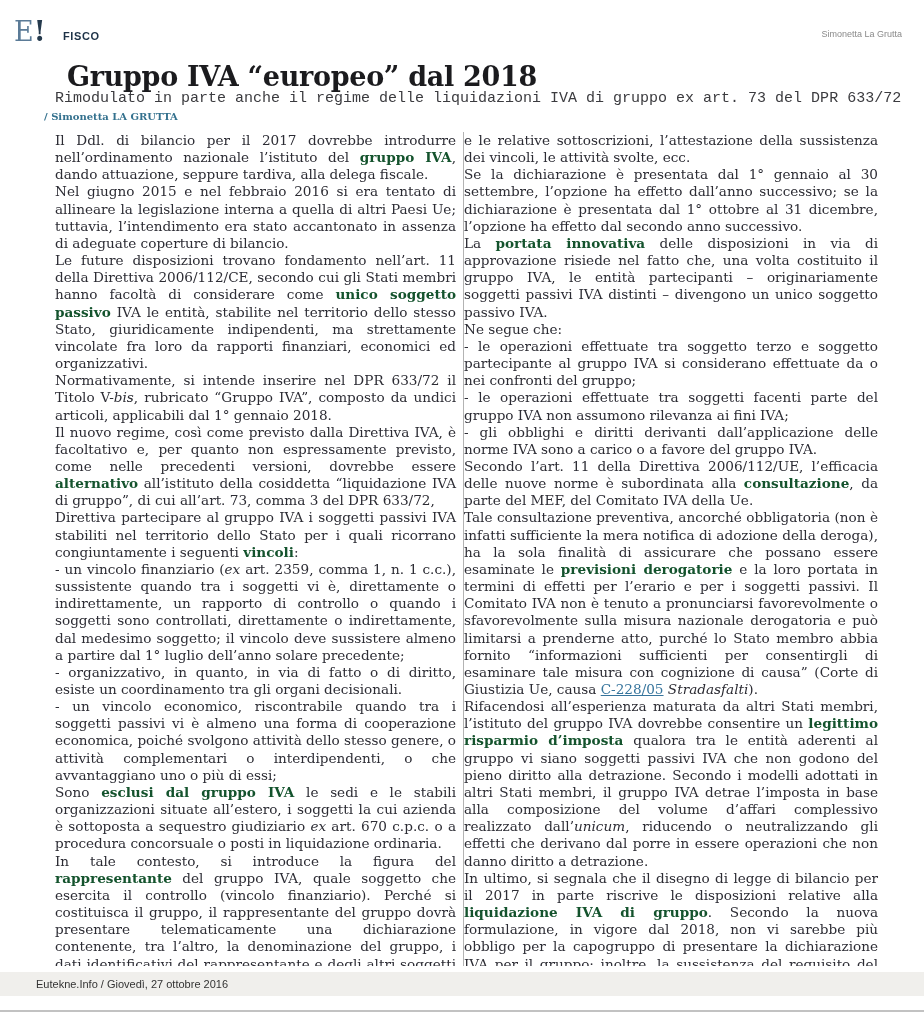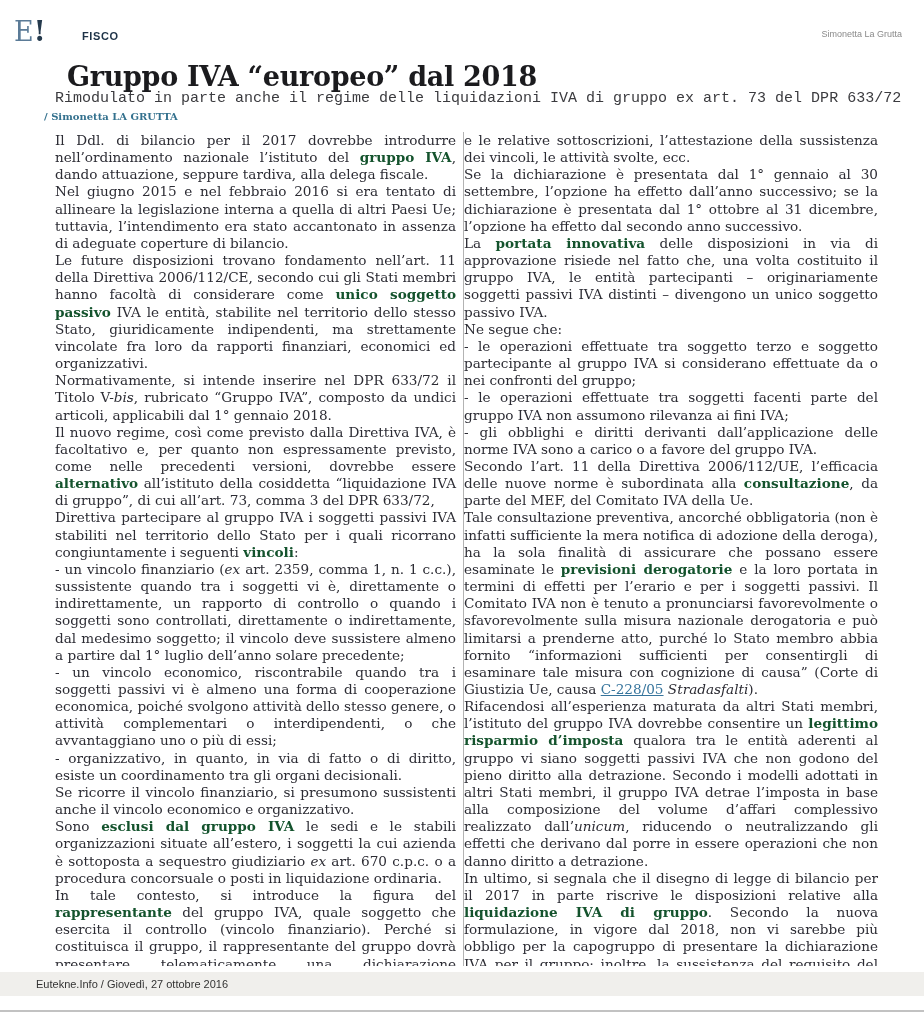--- a/index.html
+++ b/index.html
@@ -12,21 +12,21 @@
   }
   
   .logo{
     position:absolute;left:14px;top:18px;
     font-family:"DejaVu Serif", serif;
     font-size:27px;line-height:1;
   }
   .logo .logo-e{color:#5b7b97;}
   .logo .logo-bang{color:#253a4d;font-weight:bold;}
   .section-label{
-    position:absolute;left:82px;top:30px;
+    position:absolute;left:63px;top:30px;
     font-family:"Liberation Sans", sans-serif;
     font-size:11px;font-weight:bold;letter-spacing:.6px;
     color:#1d3247;
   }
   .header-author{
     position:absolute;right:22px;top:29px;
     font-family:"Liberation Sans", sans-serif;
     font-size:9px;color:#8a8a8a;
   }
   
@@ -103,23 +103,22 @@
 
   <div class="columns">
     <div class="col col-left" id="col-left">
         <p><span>Il Ddl. di bilancio per il 2017 dovrebbe introdurre nell’ordinamento nazionale l’istituto del </span><span class="b">gruppo IVA</span><span>, dando attuazione, seppure tardiva, alla delega fiscale.</span></p>
         <p><span>Nel giugno 2015 e nel febbraio 2016 si era tentato di allineare la legislazione interna a quella di altri Paesi Ue; tuttavia, l’intendimento era stato accantonato in assenza di adeguate coperture di bilancio.</span></p>
         <p><span>Le future disposizioni trovano fondamento nell’art. 11 della Direttiva 2006/112/CE, secondo cui gli Stati membri hanno facoltà di considerare come </span><span class="b">unico soggetto passivo</span><span> IVA le entità, stabilite nel territorio dello stesso Stato, giuridicamente indipendenti, ma strettamente vincolate fra loro da rapporti finanziari, economici ed organizzativi.</span></p>
         <p><span>Normativamente, si intende inserire nel DPR 633/72 il Titolo V-</span><span class="i">bis</span><span>, rubricato “Gruppo IVA”, composto da undici articoli, applicabili dal 1° gennaio 2018.</span></p>
         <p><span>Il nuovo regime, così come previsto dalla Direttiva IVA, è facoltativo e, per quanto non espressamente previsto, come nelle precedenti versioni, dovrebbe essere </span><span class="b">alternativo</span><span> all’istituto della cosiddetta “liquidazione IVA di gruppo”, di cui all’art. 73, comma 3 del DPR 633/72,</span></p>
         <p><span>Direttiva partecipare al gruppo IVA i soggetti passivi IVA stabiliti nel territorio dello Stato per i quali ricorrano congiuntamente i seguenti </span><span class="b">vincoli</span><span>:</span></p>
         <p><span>- un vincolo finanziario (</span><span class="i">ex</span><span> art. 2359, comma 1, n. 1 c.c.), sussistente quando tra i soggetti vi è, direttamente o indirettamente, un rapporto di controllo o quando i soggetti sono controllati, direttamente o indirettamente, dal medesimo soggetto; il vincolo deve sussistere almeno a partire dal 1° luglio dell’anno solare precedente;</span></p>
+        <p><span>- organizzativo, in quanto, in via di fatto o di diritto, esiste un coordinamento tra gli organi decisionali.</span></p>
         <p><span>- un vincolo economico, riscontrabile quando tra i soggetti passivi vi è almeno una forma di cooperazione economica, poiché svolgono attività dello stesso genere, o attività complementari o interdipendenti, o che avvantaggiano uno o più di essi;</span></p>
-        <p><span>- organizzativo, in quanto, in via di fatto o di diritto, esiste un coordinamento tra gli organi decisionali.</span></p>
-        <p><span>Se ricorre il vincolo finanziario, si presumono sussistenti anche il vincolo economico e organizzativo.</span></p>
         <p><span>Sono </span><span class="b">esclusi dal gruppo IVA</span><span> le sedi e le stabili organizzazioni situate all’estero, i soggetti la cui azienda è sottoposta a sequestro giudiziario </span><span class="i">ex</span><span> art. 670 c.p.c. o a procedura concorsuale o posti in liquidazione ordinaria.</span></p>
         <p><span>In tale contesto, si introduce la figura del </span><span class="b">rappresentante</span><span> del gruppo IVA, quale soggetto che esercita il controllo (vincolo finanziario). Perché si costituisca il gruppo, il rappresentante del gruppo dovrà presentare telematicamente una dichiarazione contenente, tra l’altro, la denominazione del gruppo, i dati identificativi del rappresentante e degli altri soggetti partecipanti</span></p>
       </div>
     <div class="col col-right" id="col-right">
         <p><span>e le relative sottoscrizioni, l’attestazione della sussistenza dei vincoli, le attività svolte, ecc.</span></p>
         <p><span>Se la dichiarazione è presentata dal 1° gennaio al 30 settembre, l’opzione ha effetto dall’anno successivo; se la dichiarazione è presentata dal 1° ottobre al 31 dicembre, l’opzione ha effetto dal secondo anno successivo.</span></p>
         <p><span>La </span><span class="b">portata innovativa</span><span> delle disposizioni in via di approvazione risiede nel fatto che, una volta costituito il gruppo IVA, le entità partecipanti – originariamente soggetti passivi IVA distinti – divengono un unico soggetto passivo IVA.</span></p>
         <p><span>Ne segue che:</span></p>
         <p><span>- le operazioni effettuate tra soggetto terzo e soggetto partecipante al gruppo IVA si considerano effettuate da o nei confronti del gruppo;</span></p>
         <p><span>- le operazioni effettuate tra soggetti facenti parte del gruppo IVA non assumono rilevanza ai fini IVA;</span></p>

